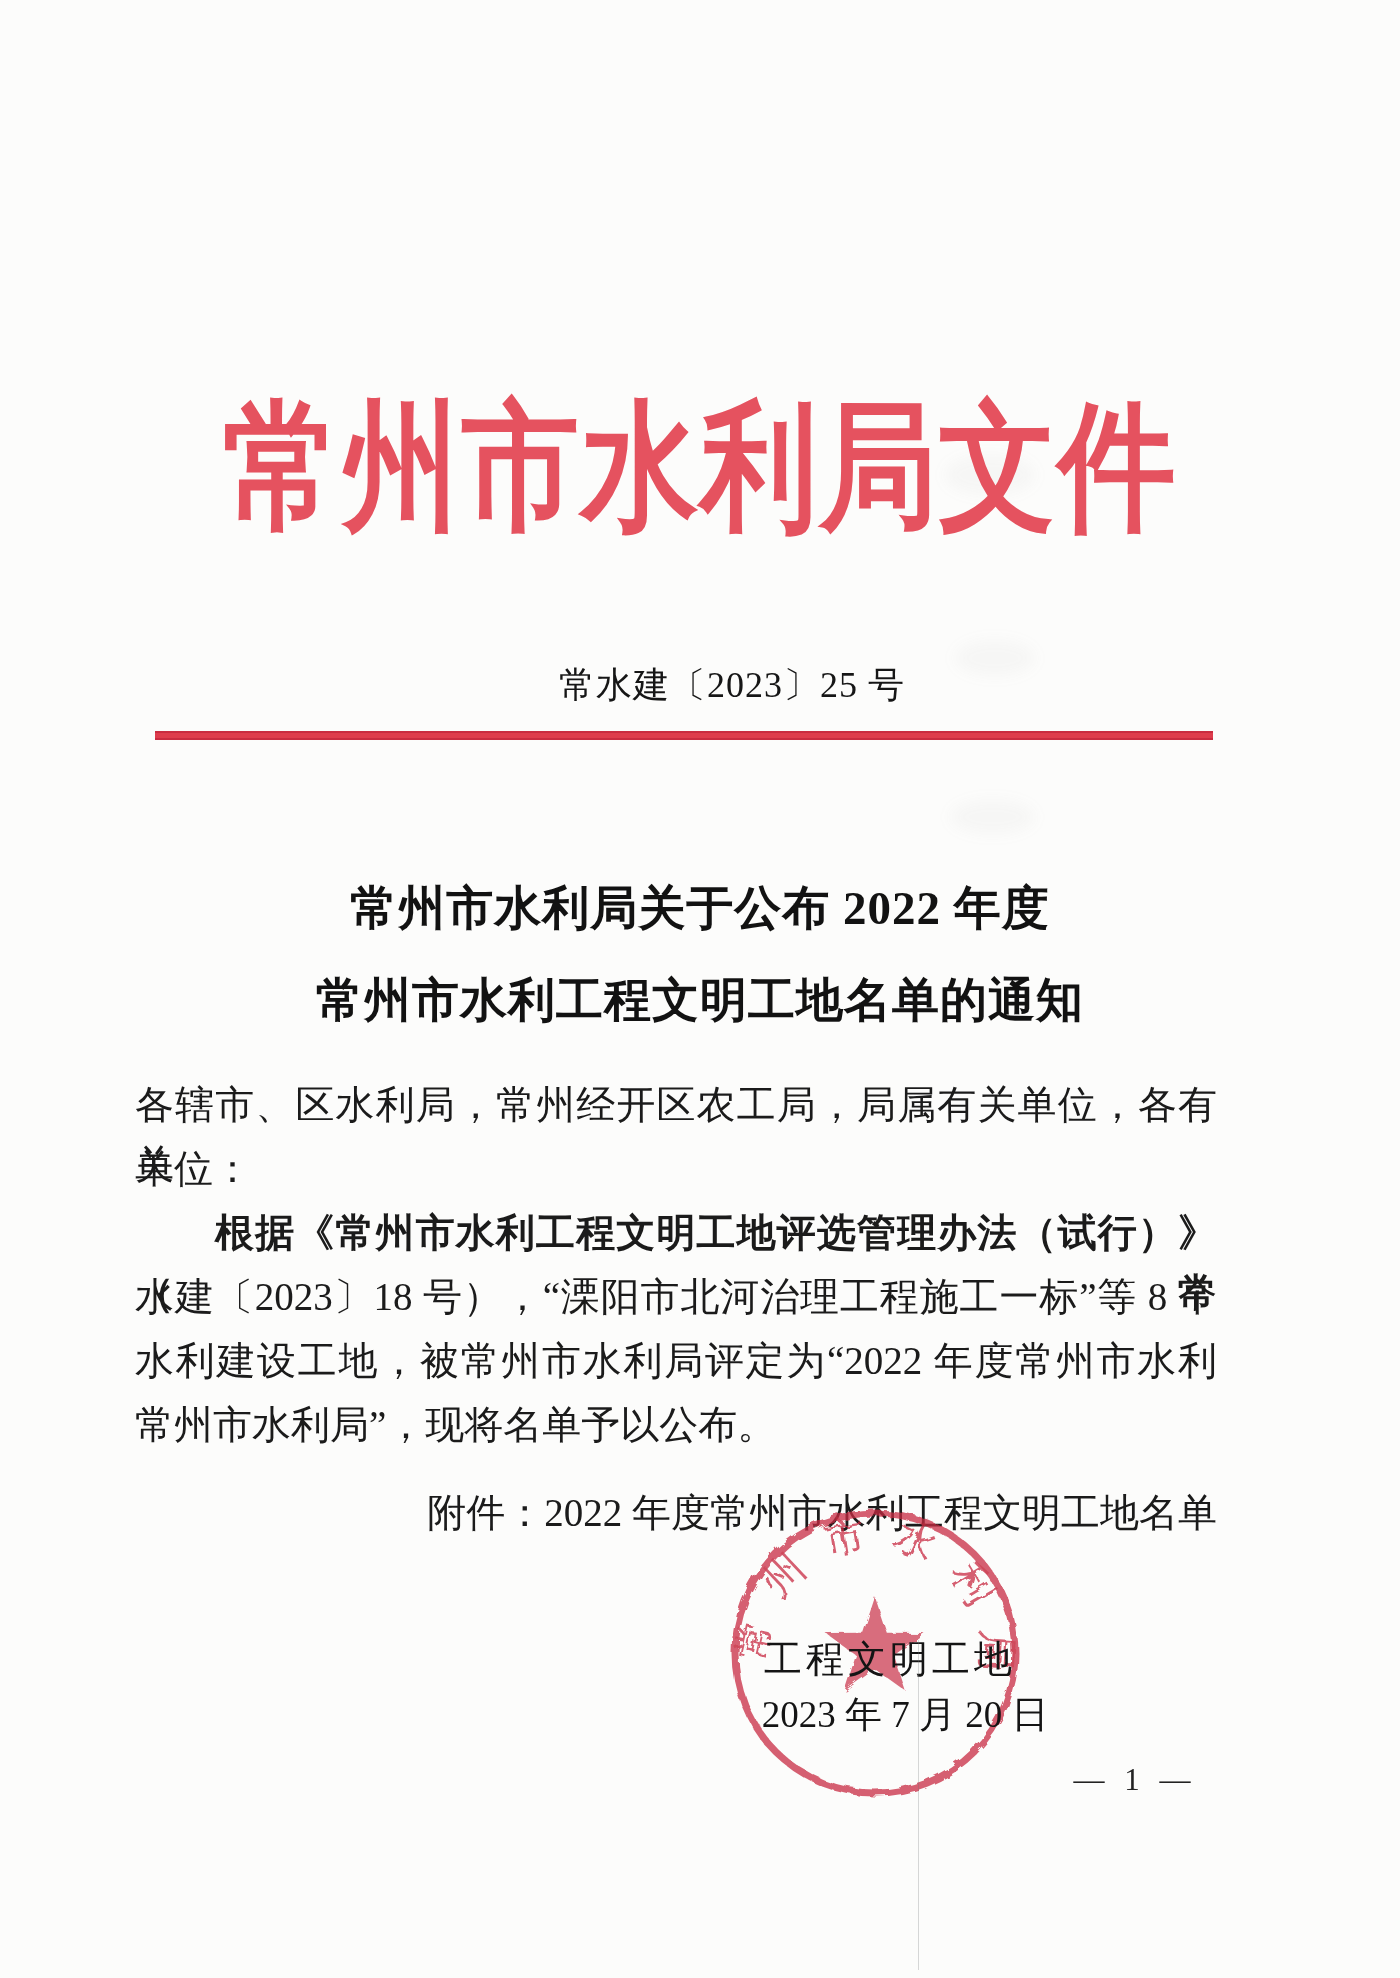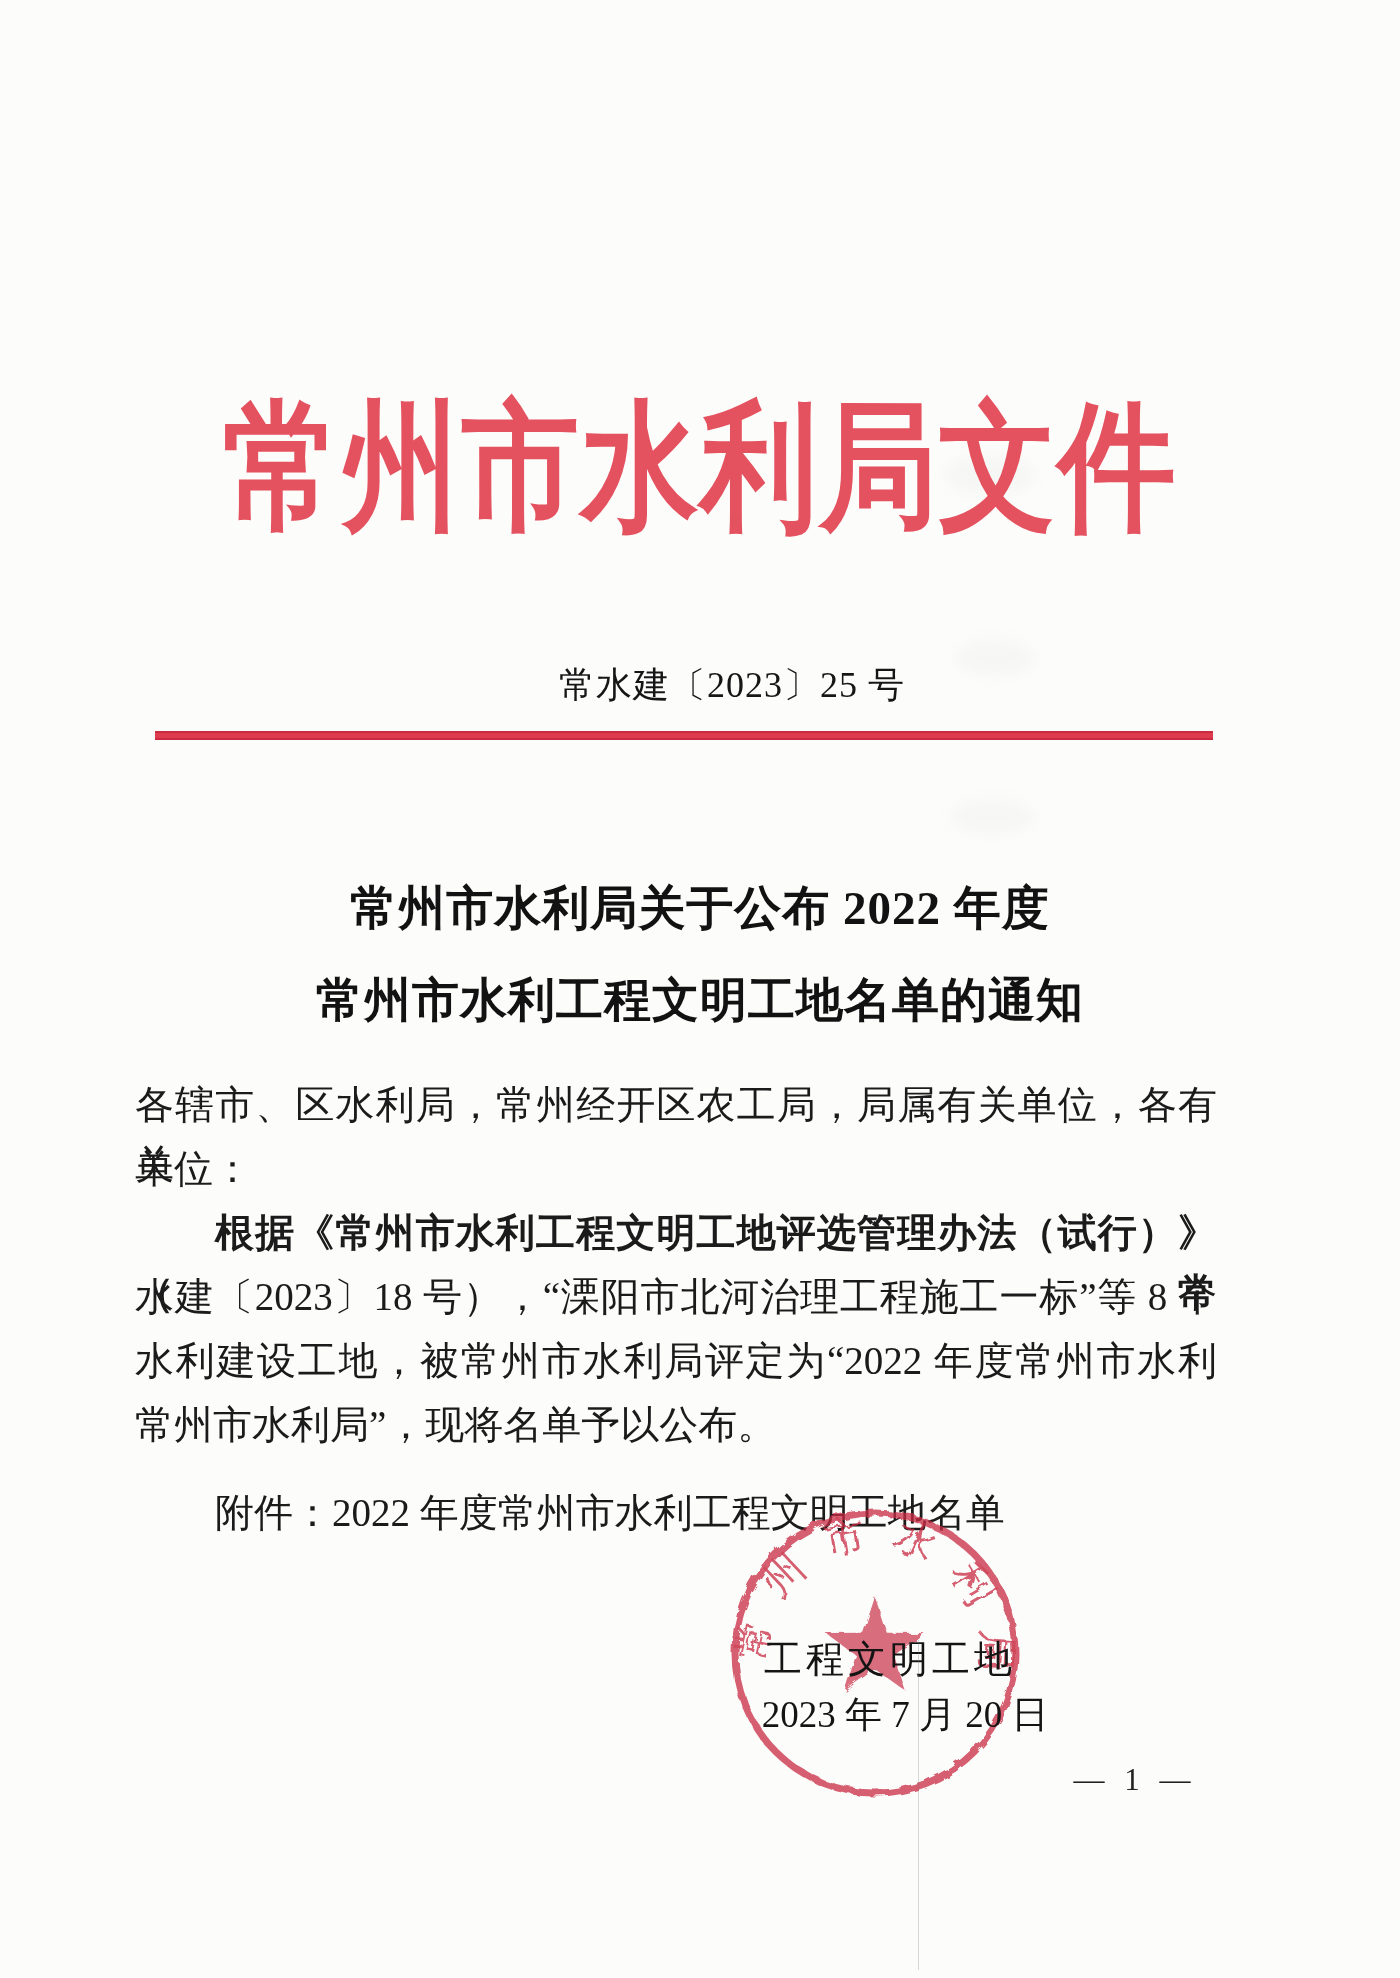--- a/index.html
+++ b/index.html
@@ -92,20 +92,21 @@
     text-align-last: justify;
   }
   .line.indent { text-indent: 80px; font-weight: bold; }
 
   .attachment-line {
     margin-top: 24px;
     height: 64px;
     line-height: 60px;
     text-indent: 80px;
     white-space: nowrap;
+    text-align: right;
   }
 
   
   .seal {
     position: absolute;
     left: 722px;
     top: 1498px;
     width: 306px;
     height: 306px;
     opacity: 0.88;

